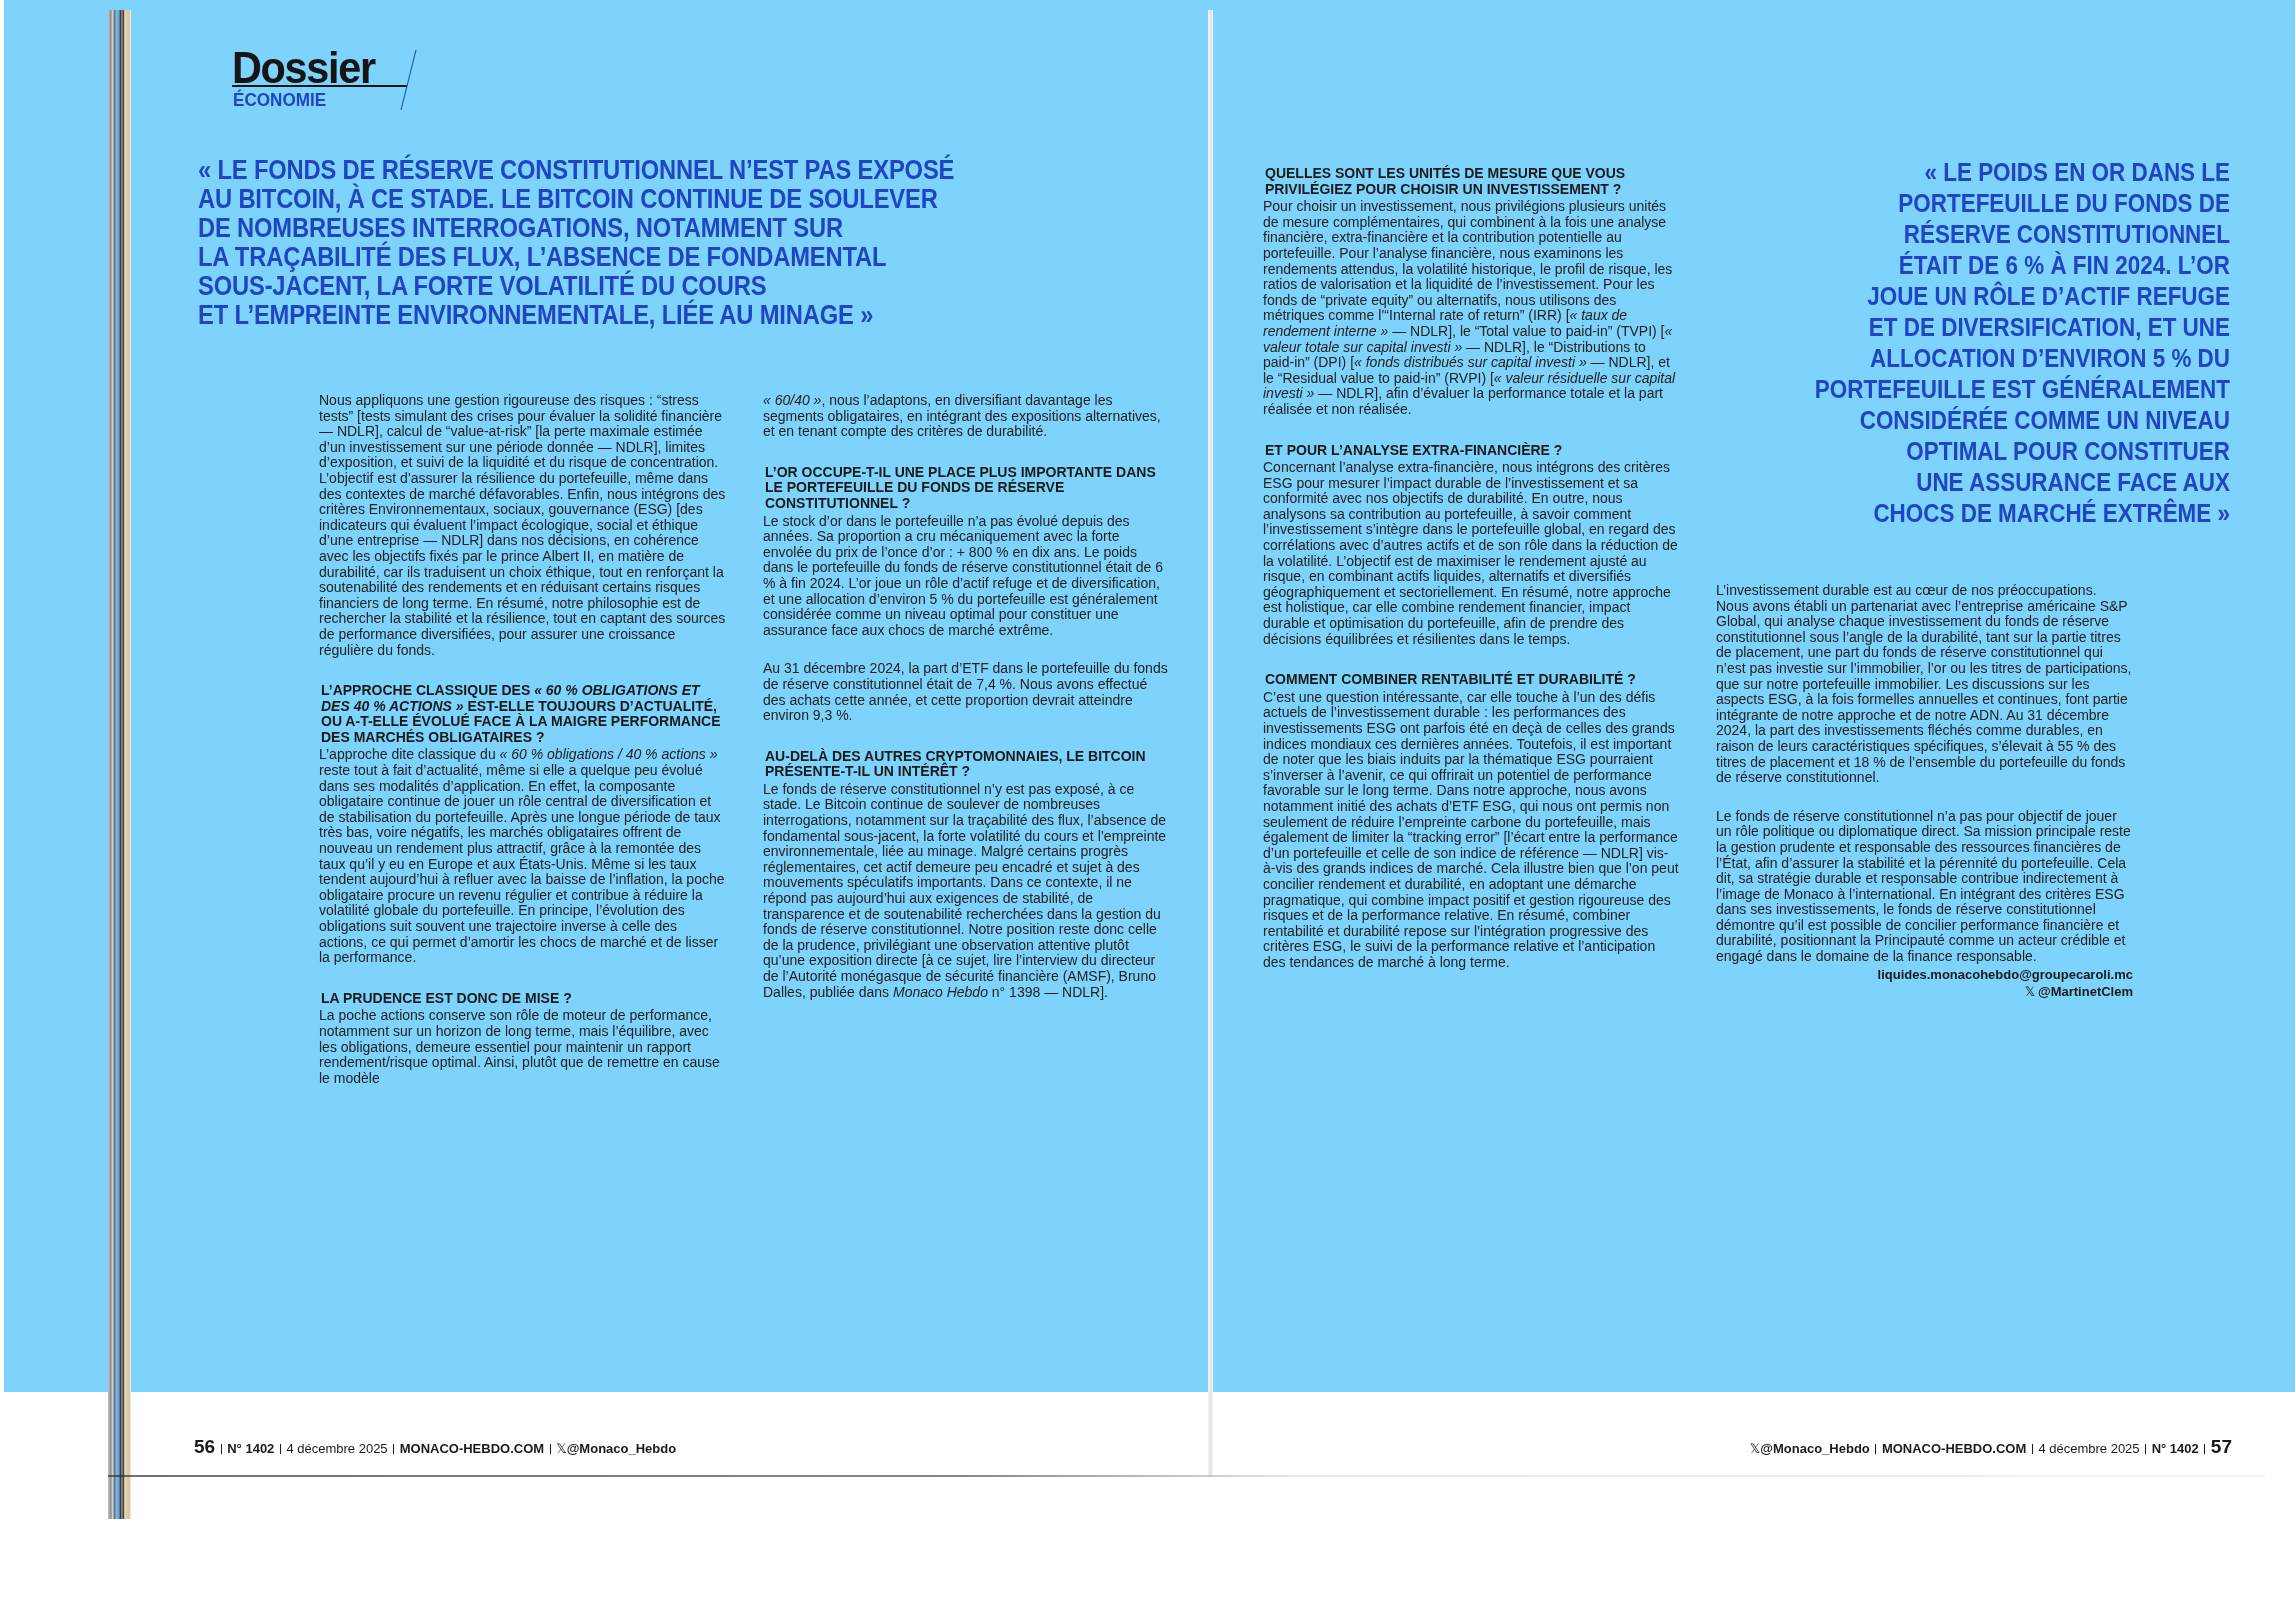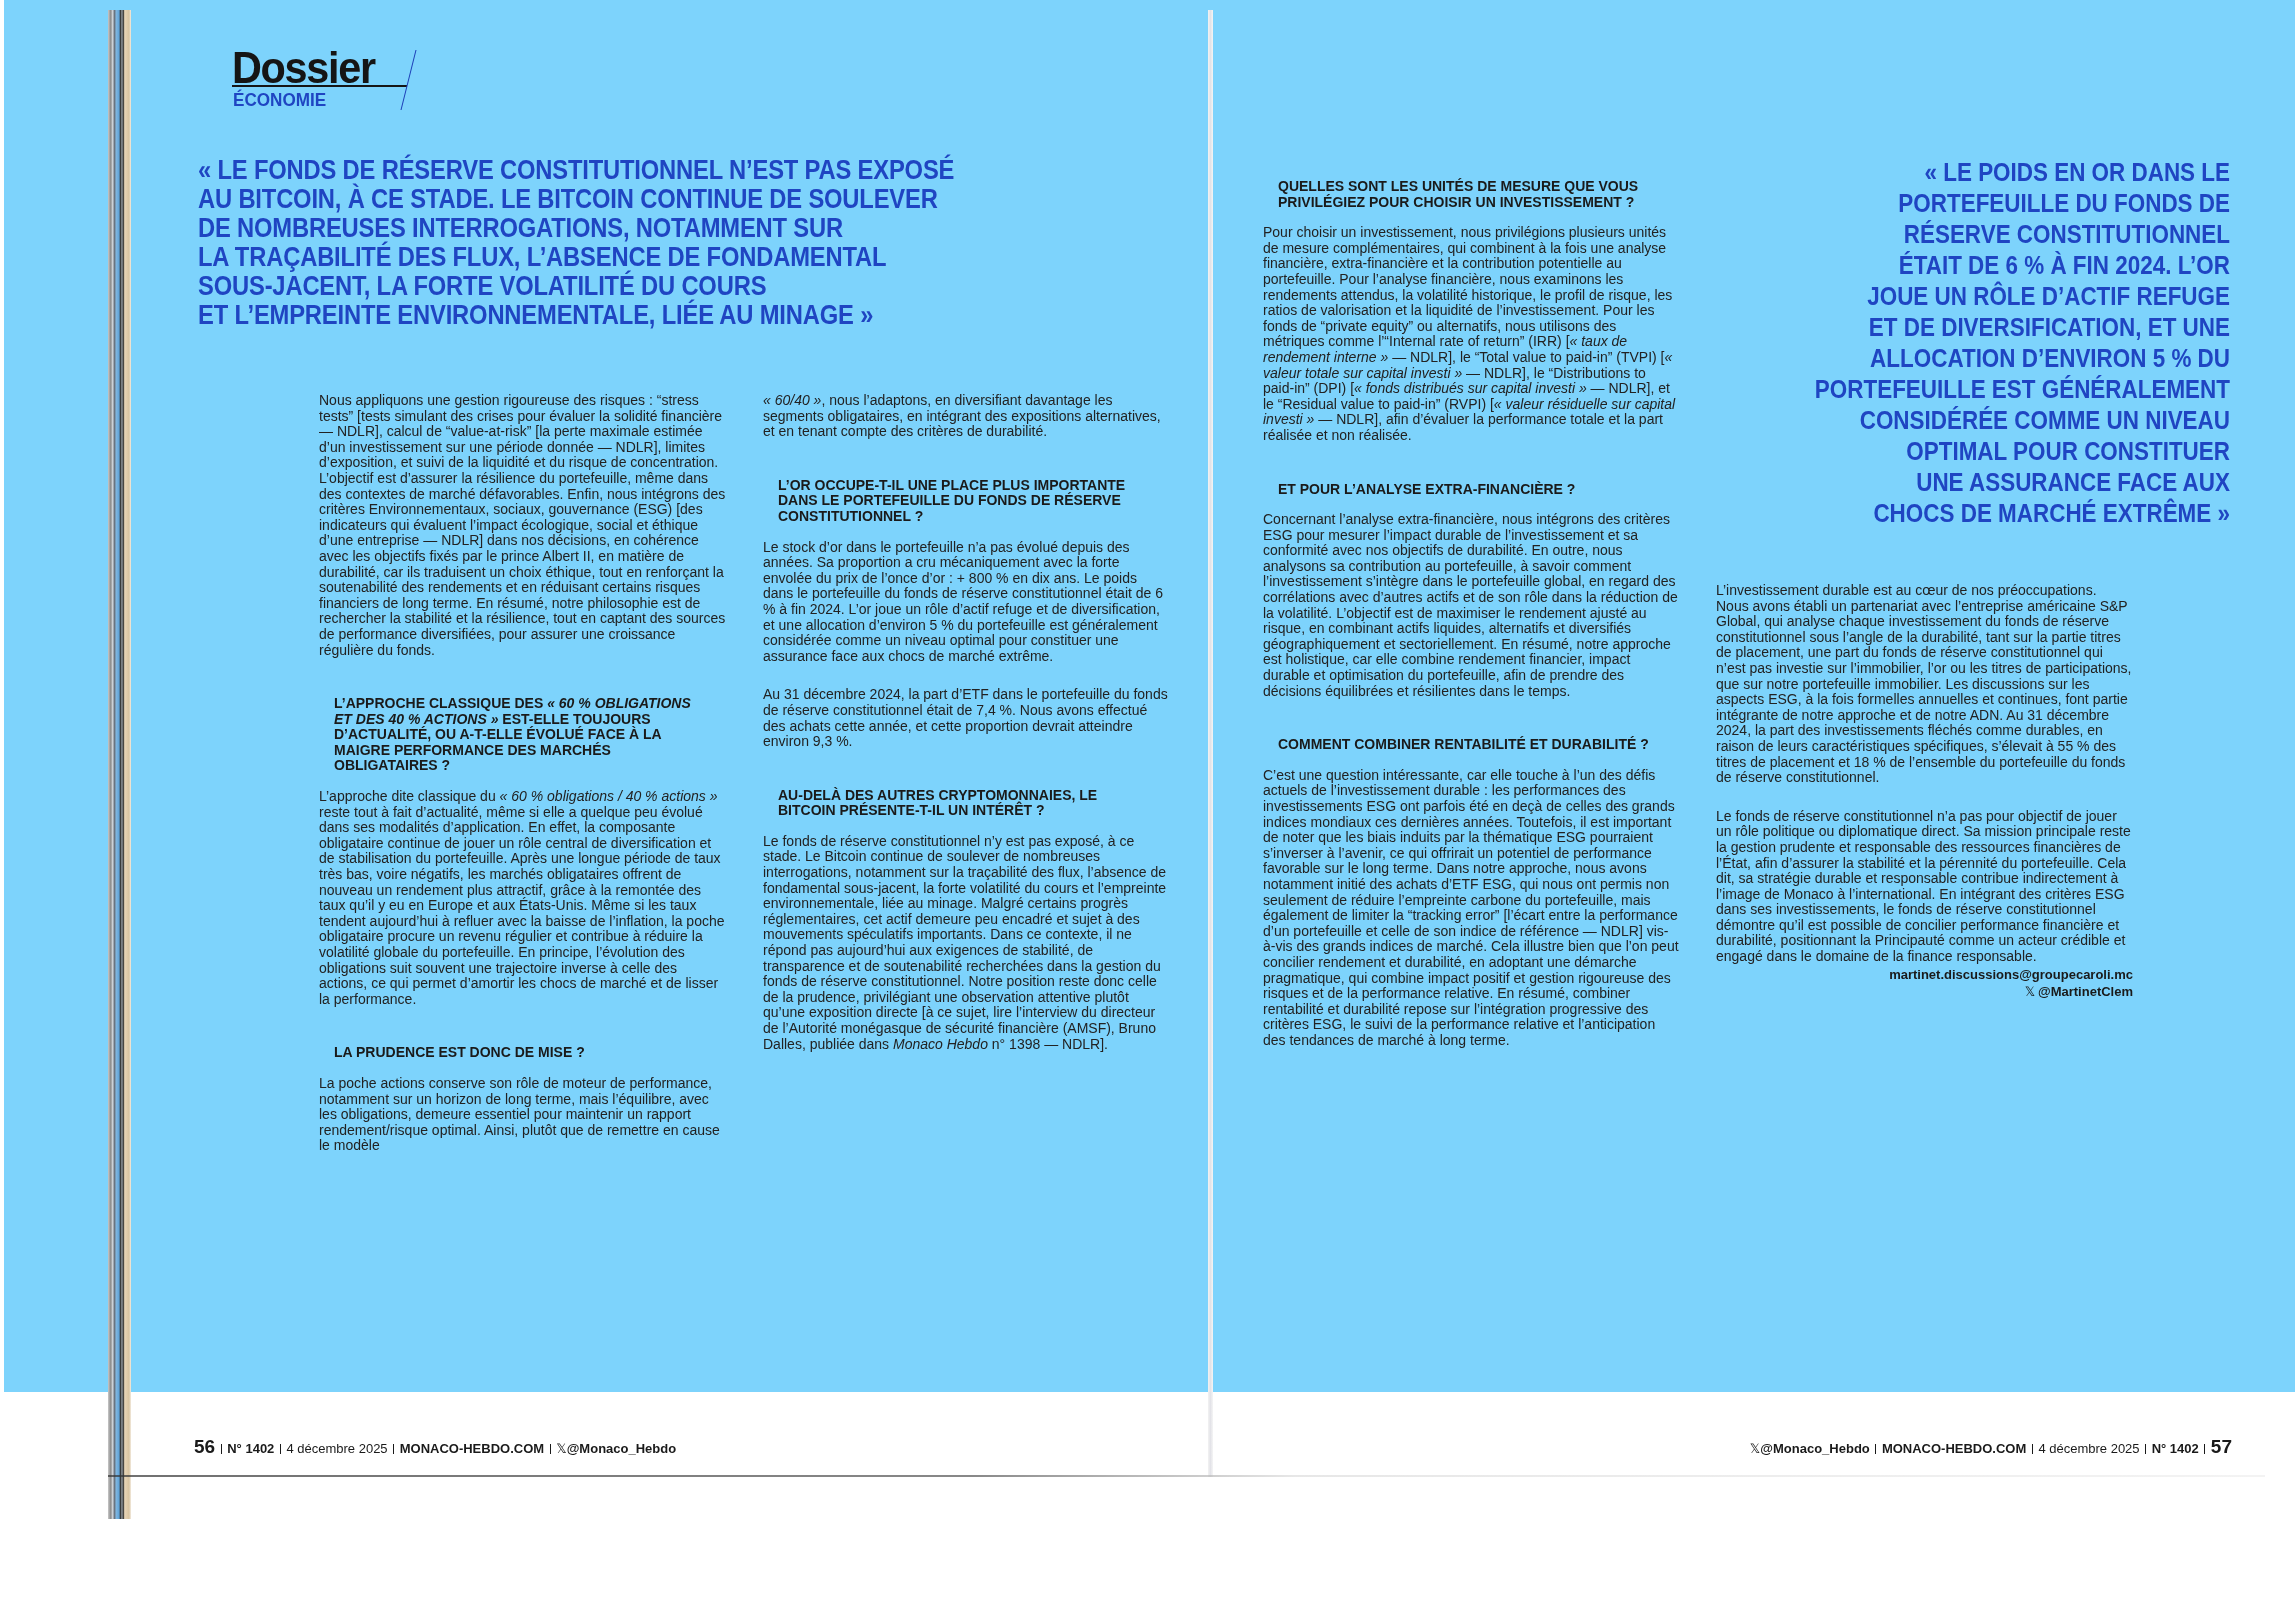--- a/index.html
+++ b/index.html
@@ -22,21 +22,21 @@
   
   .pull { color:#1f45c2; font-weight:700; text-transform:uppercase; line-height:1; }
   .pull-left { position:absolute; left:194px; top:156px; width:926px; font-size:27px; line-height:29px; letter-spacing:-0.2px; }
   .pull-left span { display:block; white-space:nowrap; transform:scaleX(0.88); transform-origin:left center; }
   .pull-right { position:absolute; left:1703px; top:157px; width:523px; font-size:25.5px; line-height:31px; text-align:right; }
   .pull-right span { display:block; white-space:nowrap; transform:scaleX(0.88); transform-origin:right center; }
 
   
   .col { position:absolute; font-size:14px; line-height:15.6px; color:#222; }
   .col p { margin:0; }
-  .col h3 { margin:15px; font-size:14px; line-height:15.6px; font-weight:700; color:#1a1a1a; text-transform:uppercase; }
+  .col h3 { margin:2px; font-size:14px; line-height:15.6px; font-weight:700; color:#1a1a1a; text-transform:uppercase; }
   .col .gap { height:23px; }
   .col em { font-style:italic; }
   .c1 { left:315px; top:393px; width:407px; }
   .c2 { left:759px; top:393px; width:407px; }
   .c3 { left:1259px; top:164px; width:417px; }
   .c4 { left:1712px; top:583px; width:417px; }
   .sign { text-align:right; font-weight:700; font-size:13px; line-height:16.7px; margin-top:2.8px; color:#1a1a1a; }
   .x-glyph { font-weight:400; margin-right:2.8px; }
 
   
@@ -115,21 +115,21 @@
     <div class="gap"></div>
     <h3>COMMENT COMBINER RENTABILITÉ ET DURABILITÉ ?</h3>
     <p>C’est une question intéressante, car elle touche à l’un des défis actuels de l’investissement durable : les performances des investissements ESG ont parfois été en deçà de celles des grands indices mondiaux ces dernières années. Toutefois, il est important de noter que les biais induits par la thématique ESG pourraient s’inverser à l’avenir, ce qui offrirait un potentiel de performance favorable sur le long terme. Dans notre approche, nous avons notamment initié des achats d’ETF ESG, qui nous ont permis non seulement de réduire l’empreinte carbone du portefeuille, mais également de limiter la “tracking error” [l’écart entre la performance d’un portefeuille et celle de son indice de référence — NDLR] vis-à-vis des grands indices de marché. Cela illustre bien que l’on peut concilier rendement et durabilité, en adoptant une démarche pragmatique, qui combine impact positif et gestion rigoureuse des risques et de la performance relative. En résumé, combiner rentabilité et durabilité repose sur l’intégration progressive des critères ESG, le suivi de la performance relative et l’anticipation des tendances de marché à long terme.</p>
   </div>
 
   <div class="col c4">
     <p>L’investissement durable est au cœur de nos préoccupations. Nous avons établi un partenariat avec l’entreprise américaine S&amp;P Global, qui analyse chaque investissement du fonds de réserve constitutionnel sous l’angle de la durabilité, tant sur la partie titres de placement, une part du fonds de réserve constitutionnel qui n’est pas investie sur l’immobilier, l’or ou les titres de participations, que sur notre portefeuille immobilier. Les discussions sur les aspects ESG, à la fois formelles annuelles et continues, font partie intégrante de notre approche et de notre ADN. Au 31 décembre 2024, la part des investissements fléchés comme durables, en raison de leurs caractéristiques spécifiques, s’élevait à 55 % des titres de placement et 18 % de l’ensemble du portefeuille du fonds de réserve constitutionnel.</p>
     <div class="gap"></div>
     <p>Le fonds de réserve constitutionnel n’a pas pour objectif de jouer un rôle politique ou diplomatique direct. Sa mission principale reste la gestion prudente et responsable des ressources financières de l’État, afin d’assurer la stabilité et la pérennité du portefeuille. Cela dit, sa stratégie durable et responsable contribue indirectement à l’image de Monaco à l’international. En intégrant des critères ESG dans ses investissements, le fonds de réserve constitutionnel démontre qu’il est possible de concilier performance financière et durabilité, positionnant la Principauté comme un acteur crédible et engagé dans le domaine de la finance responsable.</p>
     <div class="sign">
-      <div>martinet.discussions@groupecaroli.mc</div>
+      <div>liquides.monacohebdo@groupecaroli.mc</div>
       <div><span class="x-glyph">𝕏</span><span>@MartinetClem</span></div>
     </div>
   </div>
 
   <div class="footer footer-left">
     <span class="pg">56</span><span class="sep"></span><b>N° 1402</b><span class="sep"></span><span>4 décembre 2025</span><span class="sep"></span><b>MONACO-HEBDO.COM</b><span class="sep"></span><span>𝕏</span><b>@Monaco_Hebdo</b>
   </div>
   <div class="footer footer-right">
     <span>𝕏</span><b>@Monaco_Hebdo</b><span class="sep"></span><b>MONACO-HEBDO.COM</b><span class="sep"></span><span>4 décembre 2025</span><span class="sep"></span><b>N° 1402</b><span class="sep"></span><span class="pg">57</span>
   </div>

